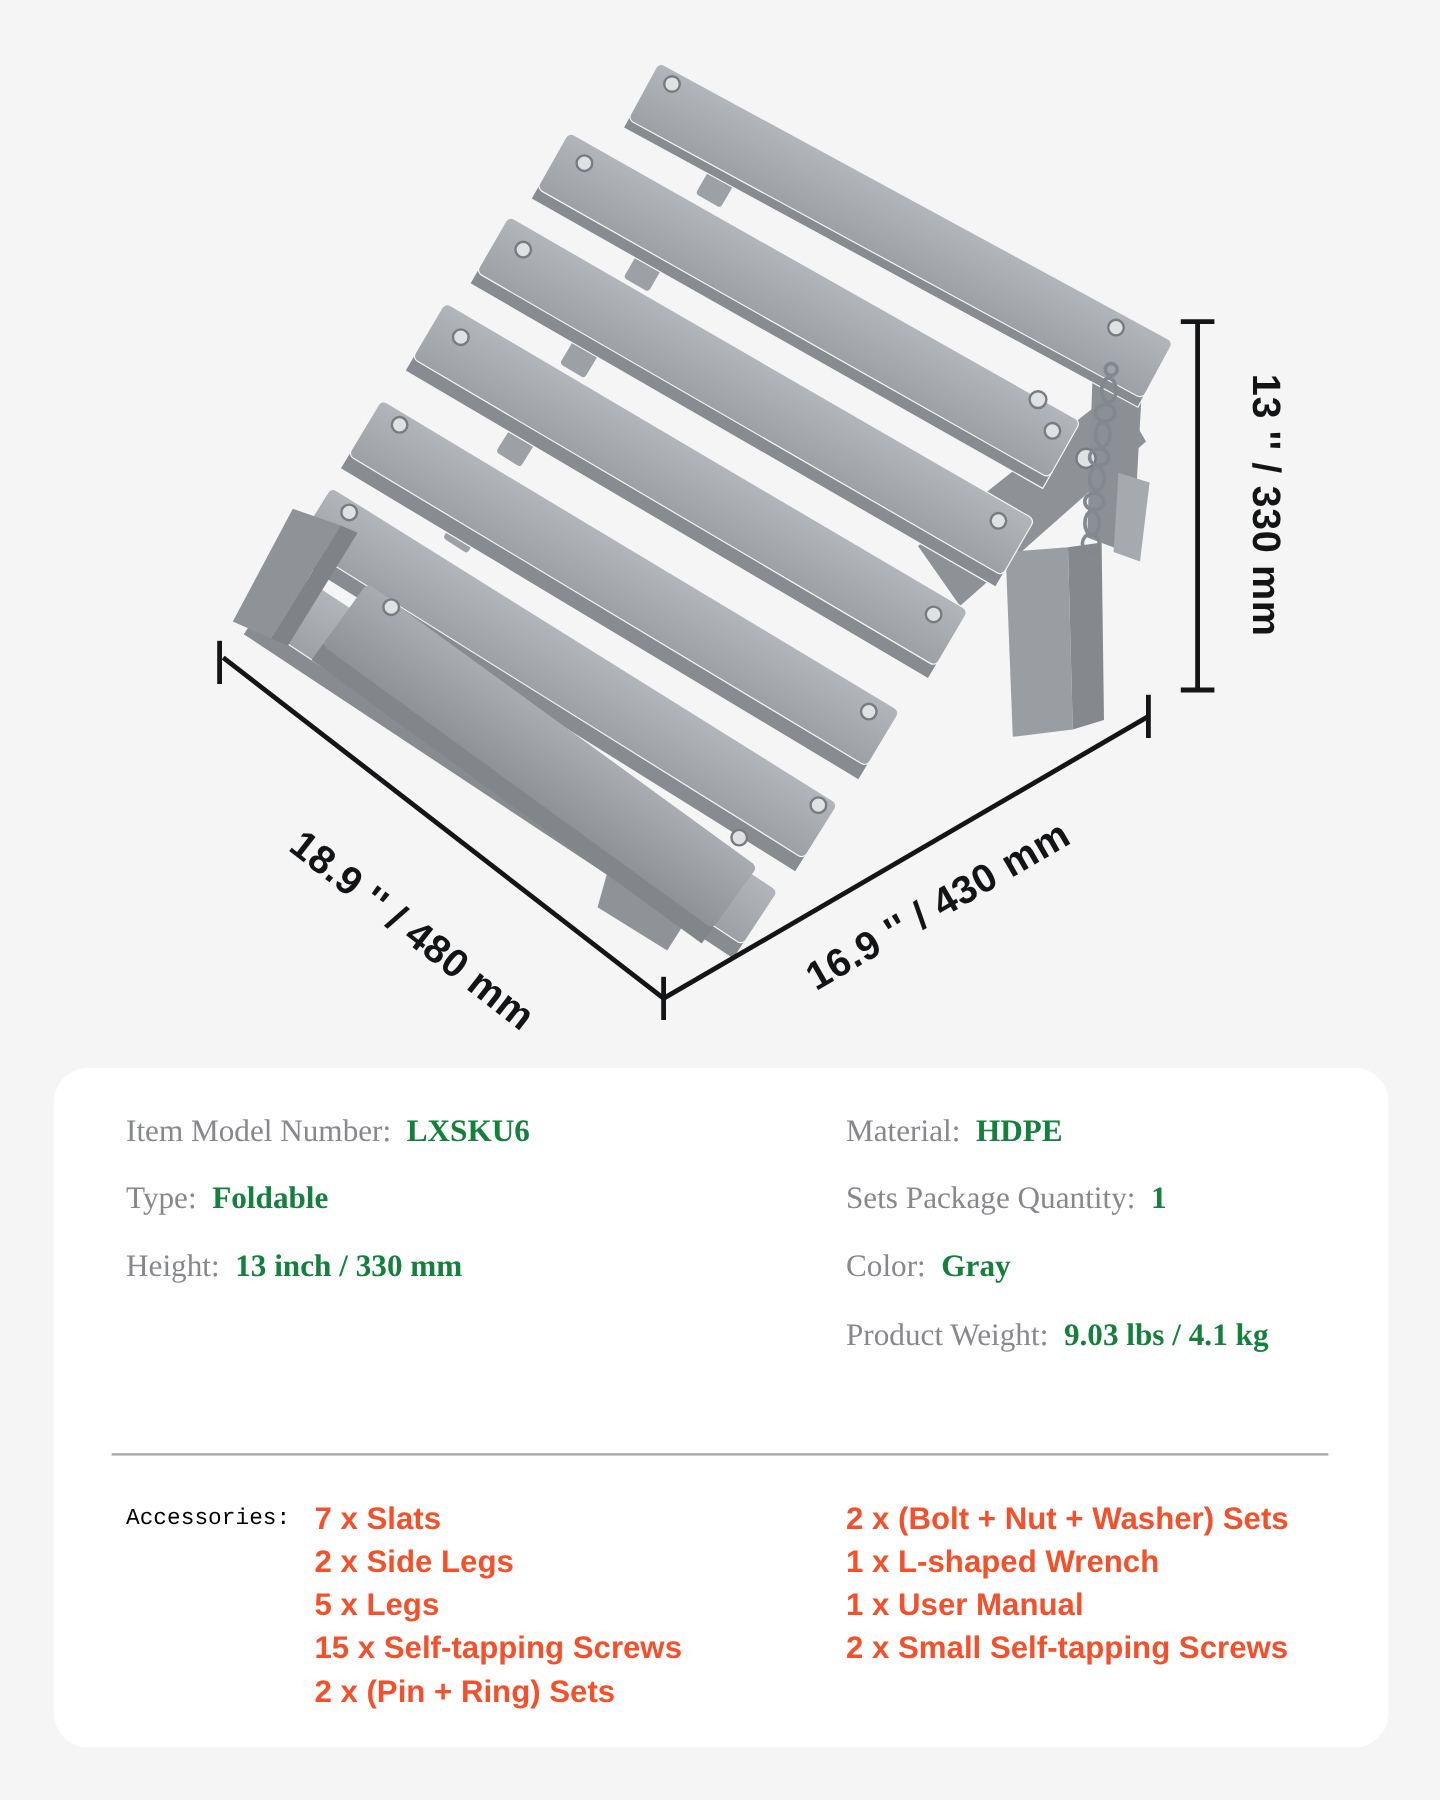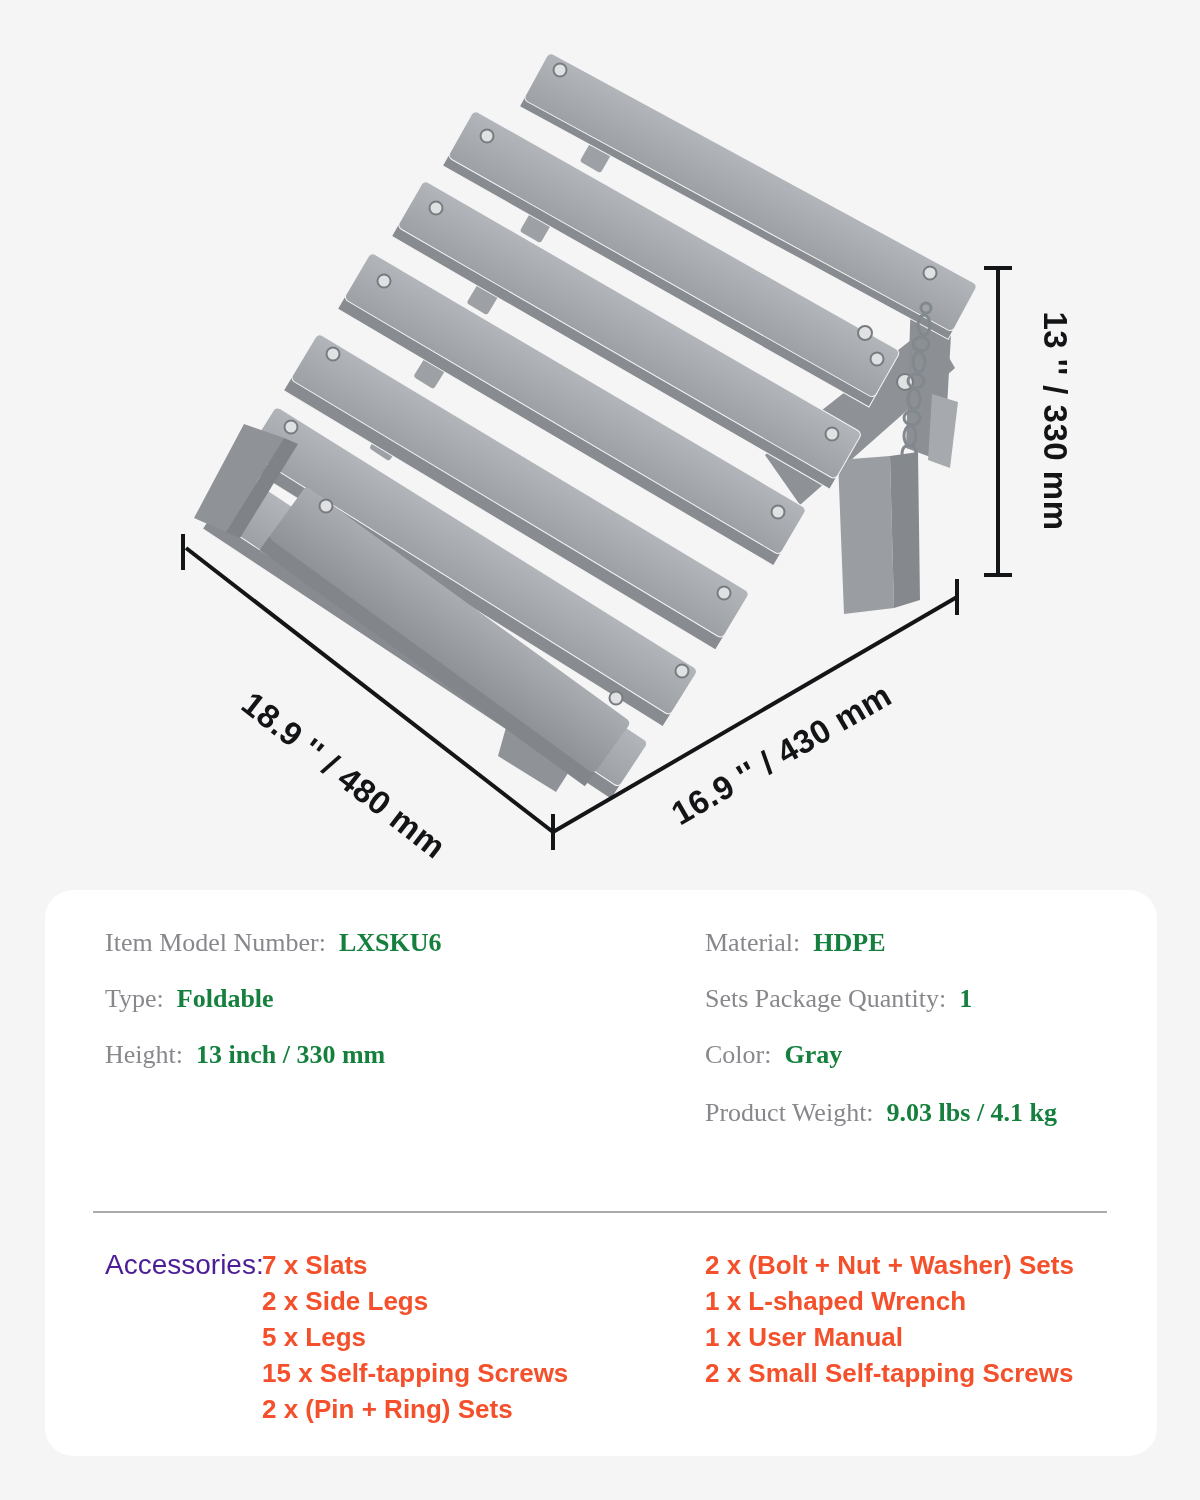--- a/index.html
+++ b/index.html
@@ -9,21 +9,21 @@
   
   .diagram{position:absolute;left:0;top:0;}
   .dim-label{font-family:"Liberation Sans",sans-serif;font-size:33px;font-weight:700;fill:#131416;letter-spacing:.5px;}
 
   
   .card{position:absolute;left:45px;top:890px;width:1112px;height:566px;background:#ffffff;border-radius:28px;}
   .spec-row{position:absolute;display:flex;align-items:flex-end;font-size:26px;line-height:36px;white-space:nowrap;font-family:Liberation Serif, serif;}
   .spec-label{color:#87888c;font-weight:400;margin-right:13px;}
   .spec-value{color:#15803d;font-weight:700;white-space:pre-line;}
   .divider{position:absolute;left:48px;top:313px;width:1014px;height:2px;background:#ababab;border:none;}
-  .acc-label{position:absolute;font-size:28px;line-height:36px;color:#4c1d95;}
+  .acc-label{position:absolute;font-size:19px;line-height:36px;color:#000000;font-family:Liberation Mono, monospace;}
   .acc-list{position:absolute;font-size:26px;line-height:36px;color:#f4502b;font-weight:700;}
   .acc-item{white-space:nowrap;}
 </style>
 </head>
 <body>
 
 <div class="stage">
 
   <svg class="diagram" width="1200" height="880" viewBox="0 0 1200 880">
     <defs>

